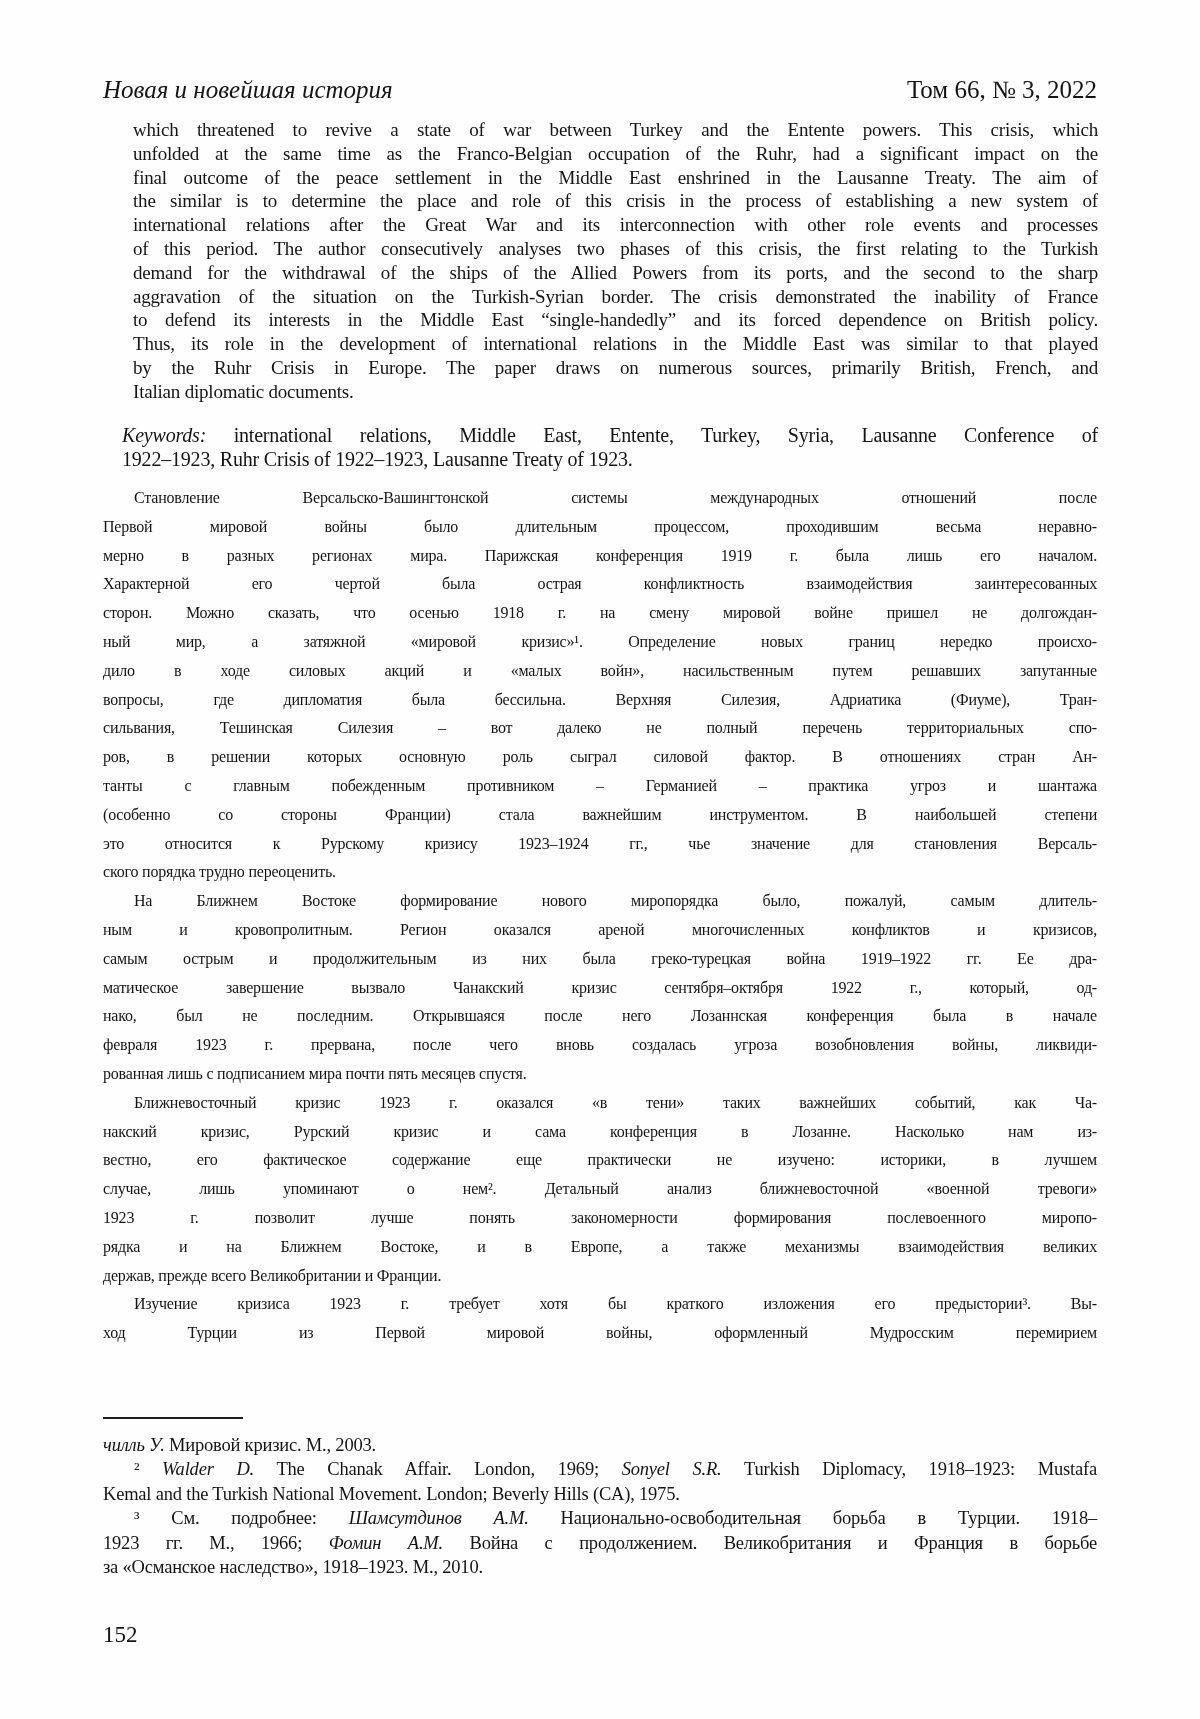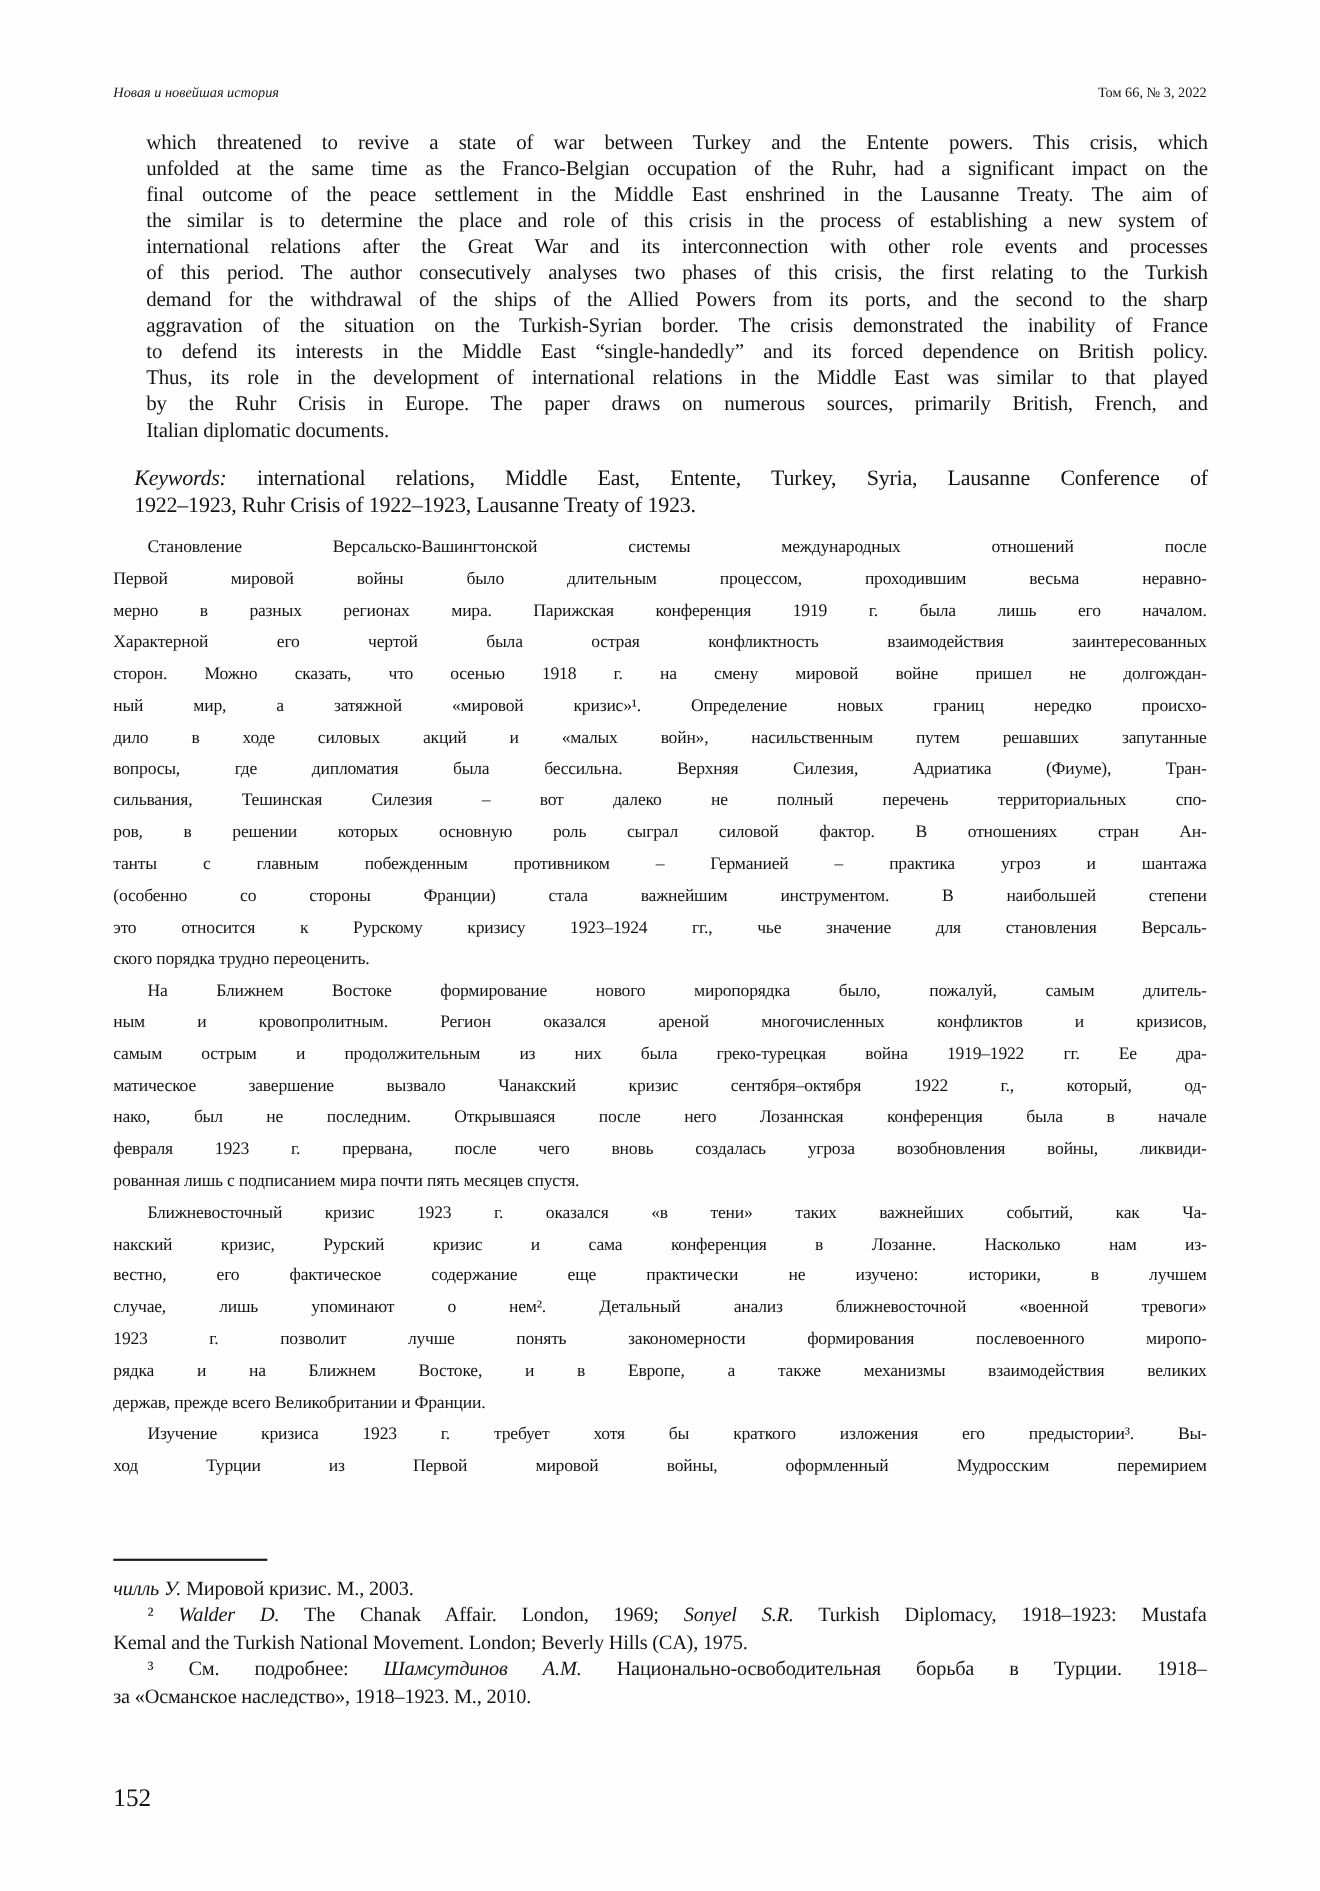--- a/index.html
+++ b/index.html
@@ -12,21 +12,21 @@
     color: #141414;
     font-family: "Liberation Serif", "DejaVu Serif", serif;
     overflow: hidden;
   }
   .header {
     position: absolute;
     left: 103px; right: 103px; top: 76px;
     display: flex;
     justify-content: space-between;
     align-items: baseline;
-    font-size: 13px;
+    font-size: 25px;
   }
   .journal { font-style: italic; }
   .issue { font-style: normal; }
 
   .line {
     text-align: justify;
     text-align-last: justify;
     white-space: normal;
   }
   .line.final { text-align-last: left; }
@@ -135,17 +135,18 @@
       <div class="line">ход Турции из Первой мировой войны, оформленный Мудросским перемирием</div>
     </div>
 
   <div class="fnsep"></div>
 
   <div class="footnotes" id="footnotes">
       <div class="line final"><i>чилль У.</i> Мировой кризис. М., 2003.</div>
       <div class="line indent">² <i>Walder D.</i> The Chanak Affair. London, 1969; <i>Sonyel S.R.</i> Turkish Diplomacy, 1918–1923: Mustafa</div>
       <div class="line final">Kemal and the Turkish National Movement. London; Beverly Hills (CA), 1975.</div>
       <div class="line indent">³ См. подробнее: <i>Шамсутдинов А.М.</i> Национально-освободительная борьба в Турции. 1918–</div>
+      <div class="line">1923 гг. М., 1966; <i>Фомин А.М.</i> Война с продолжением. Великобритания и Франция в борьбе</div>
       <div class="line final">за «Османское наследство», 1918–1923. М., 2010.</div>
     </div>
 
   <div class="pagenum">152</div>
 </div>
 
 </body></html>

